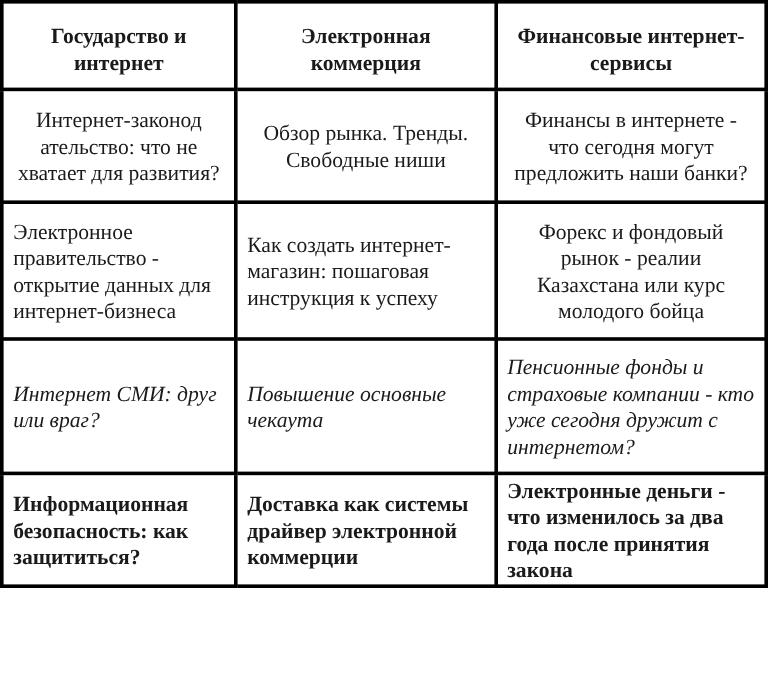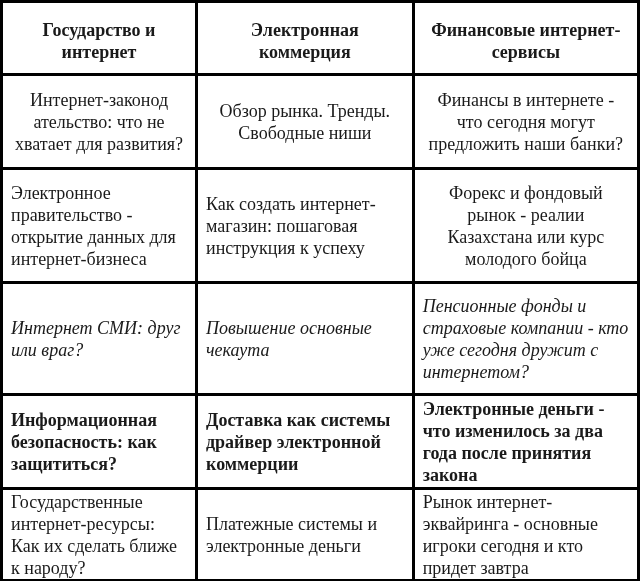--- a/index.html
+++ b/index.html
@@ -108,25 +108,14 @@
       <td class="left row4">
           <span class="cell-text">Информационная безопасность: как защититься?</span>
         </td>
       <td class="left row4">
           <span class="cell-text">Доставка как системы драйвер электронной коммерции</span>
         </td>
       <td class="left row4">
           <span class="cell-text">Электронные деньги - что изменилось за два года после принятия закона</span>
         </td>
     </tr>
-    <tr class="r5">
-      <td class="left row5">
-          <span class="cell-text">Государственные интернет-ресурсы: Как их сделать ближе к народу?</span>
-        </td>
-      <td class="left row5">
-          <span class="cell-text">Платежные системы и электронные деньги</span>
-        </td>
-      <td class="left row5">
-          <span class="cell-text">Рынок интернет-эквайринга - основные игроки сегодня и кто придет завтра</span>
-        </td>
-    </tr>
   </tbody>
 </table>
 
 </body></html>

